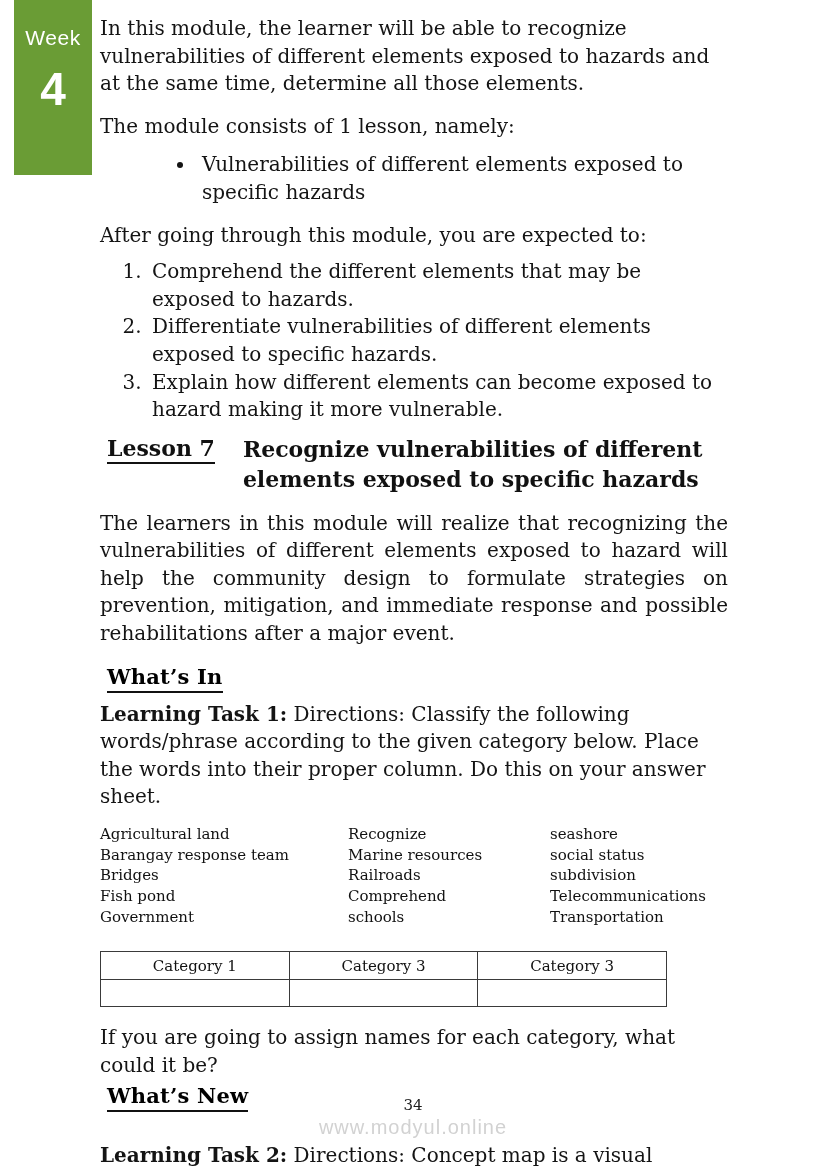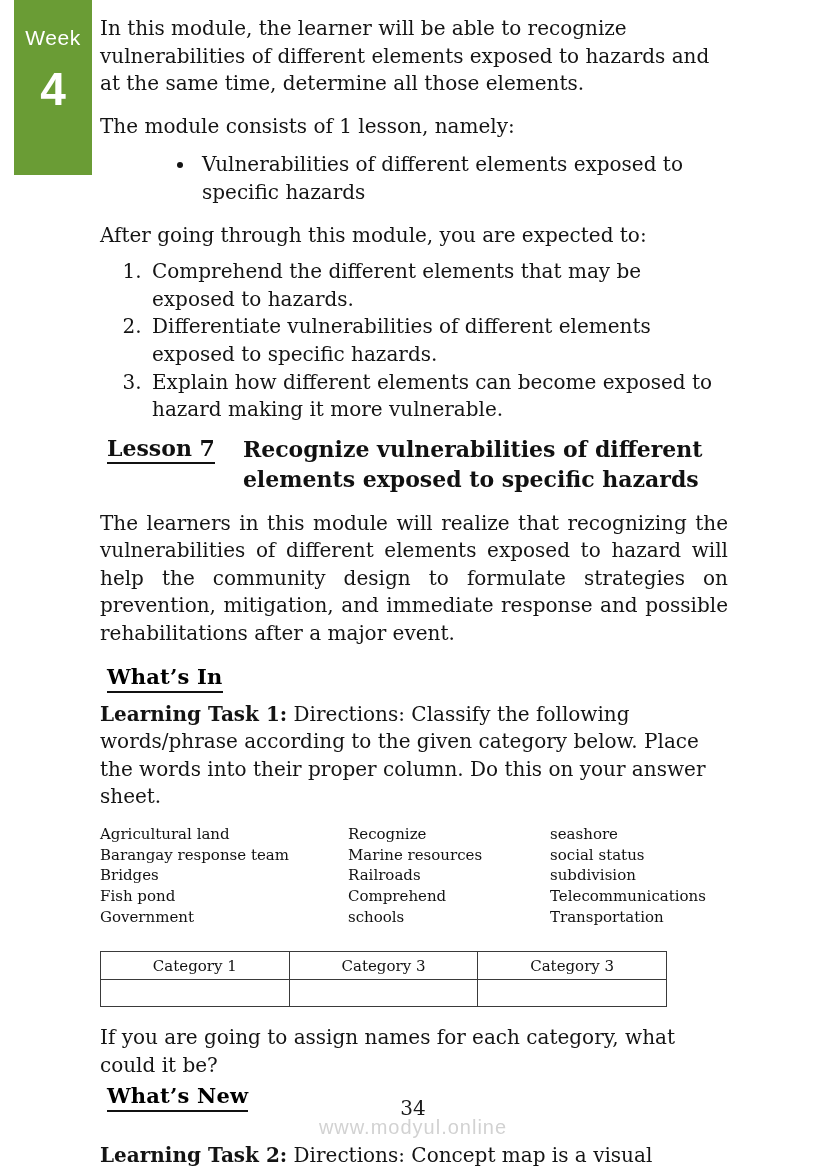--- a/index.html
+++ b/index.html
@@ -96,21 +96,21 @@
   table.category-table td { height: 27px; }
 
   .question-line { margin-top: 17px; }
   .mt-whats-new { margin-top: 3px; }
   .mt-task2 { margin-top: 30px; }
 
   .footer-page-number {
     position: absolute;
     top: 1096px; left: 0; right: 0;
     text-align: center;
-    font-size: 20px;
+    font-size: 15px;
     color: #1c1c1c;
   }
   .footer-watermark {
     position: absolute;
     top: 1116px; left: 0; right: 0;
     text-align: center;
     font-family: "Liberation Sans", sans-serif;
     font-size: 20px;
     color: #d2d2d2;
     letter-spacing: 1px;

